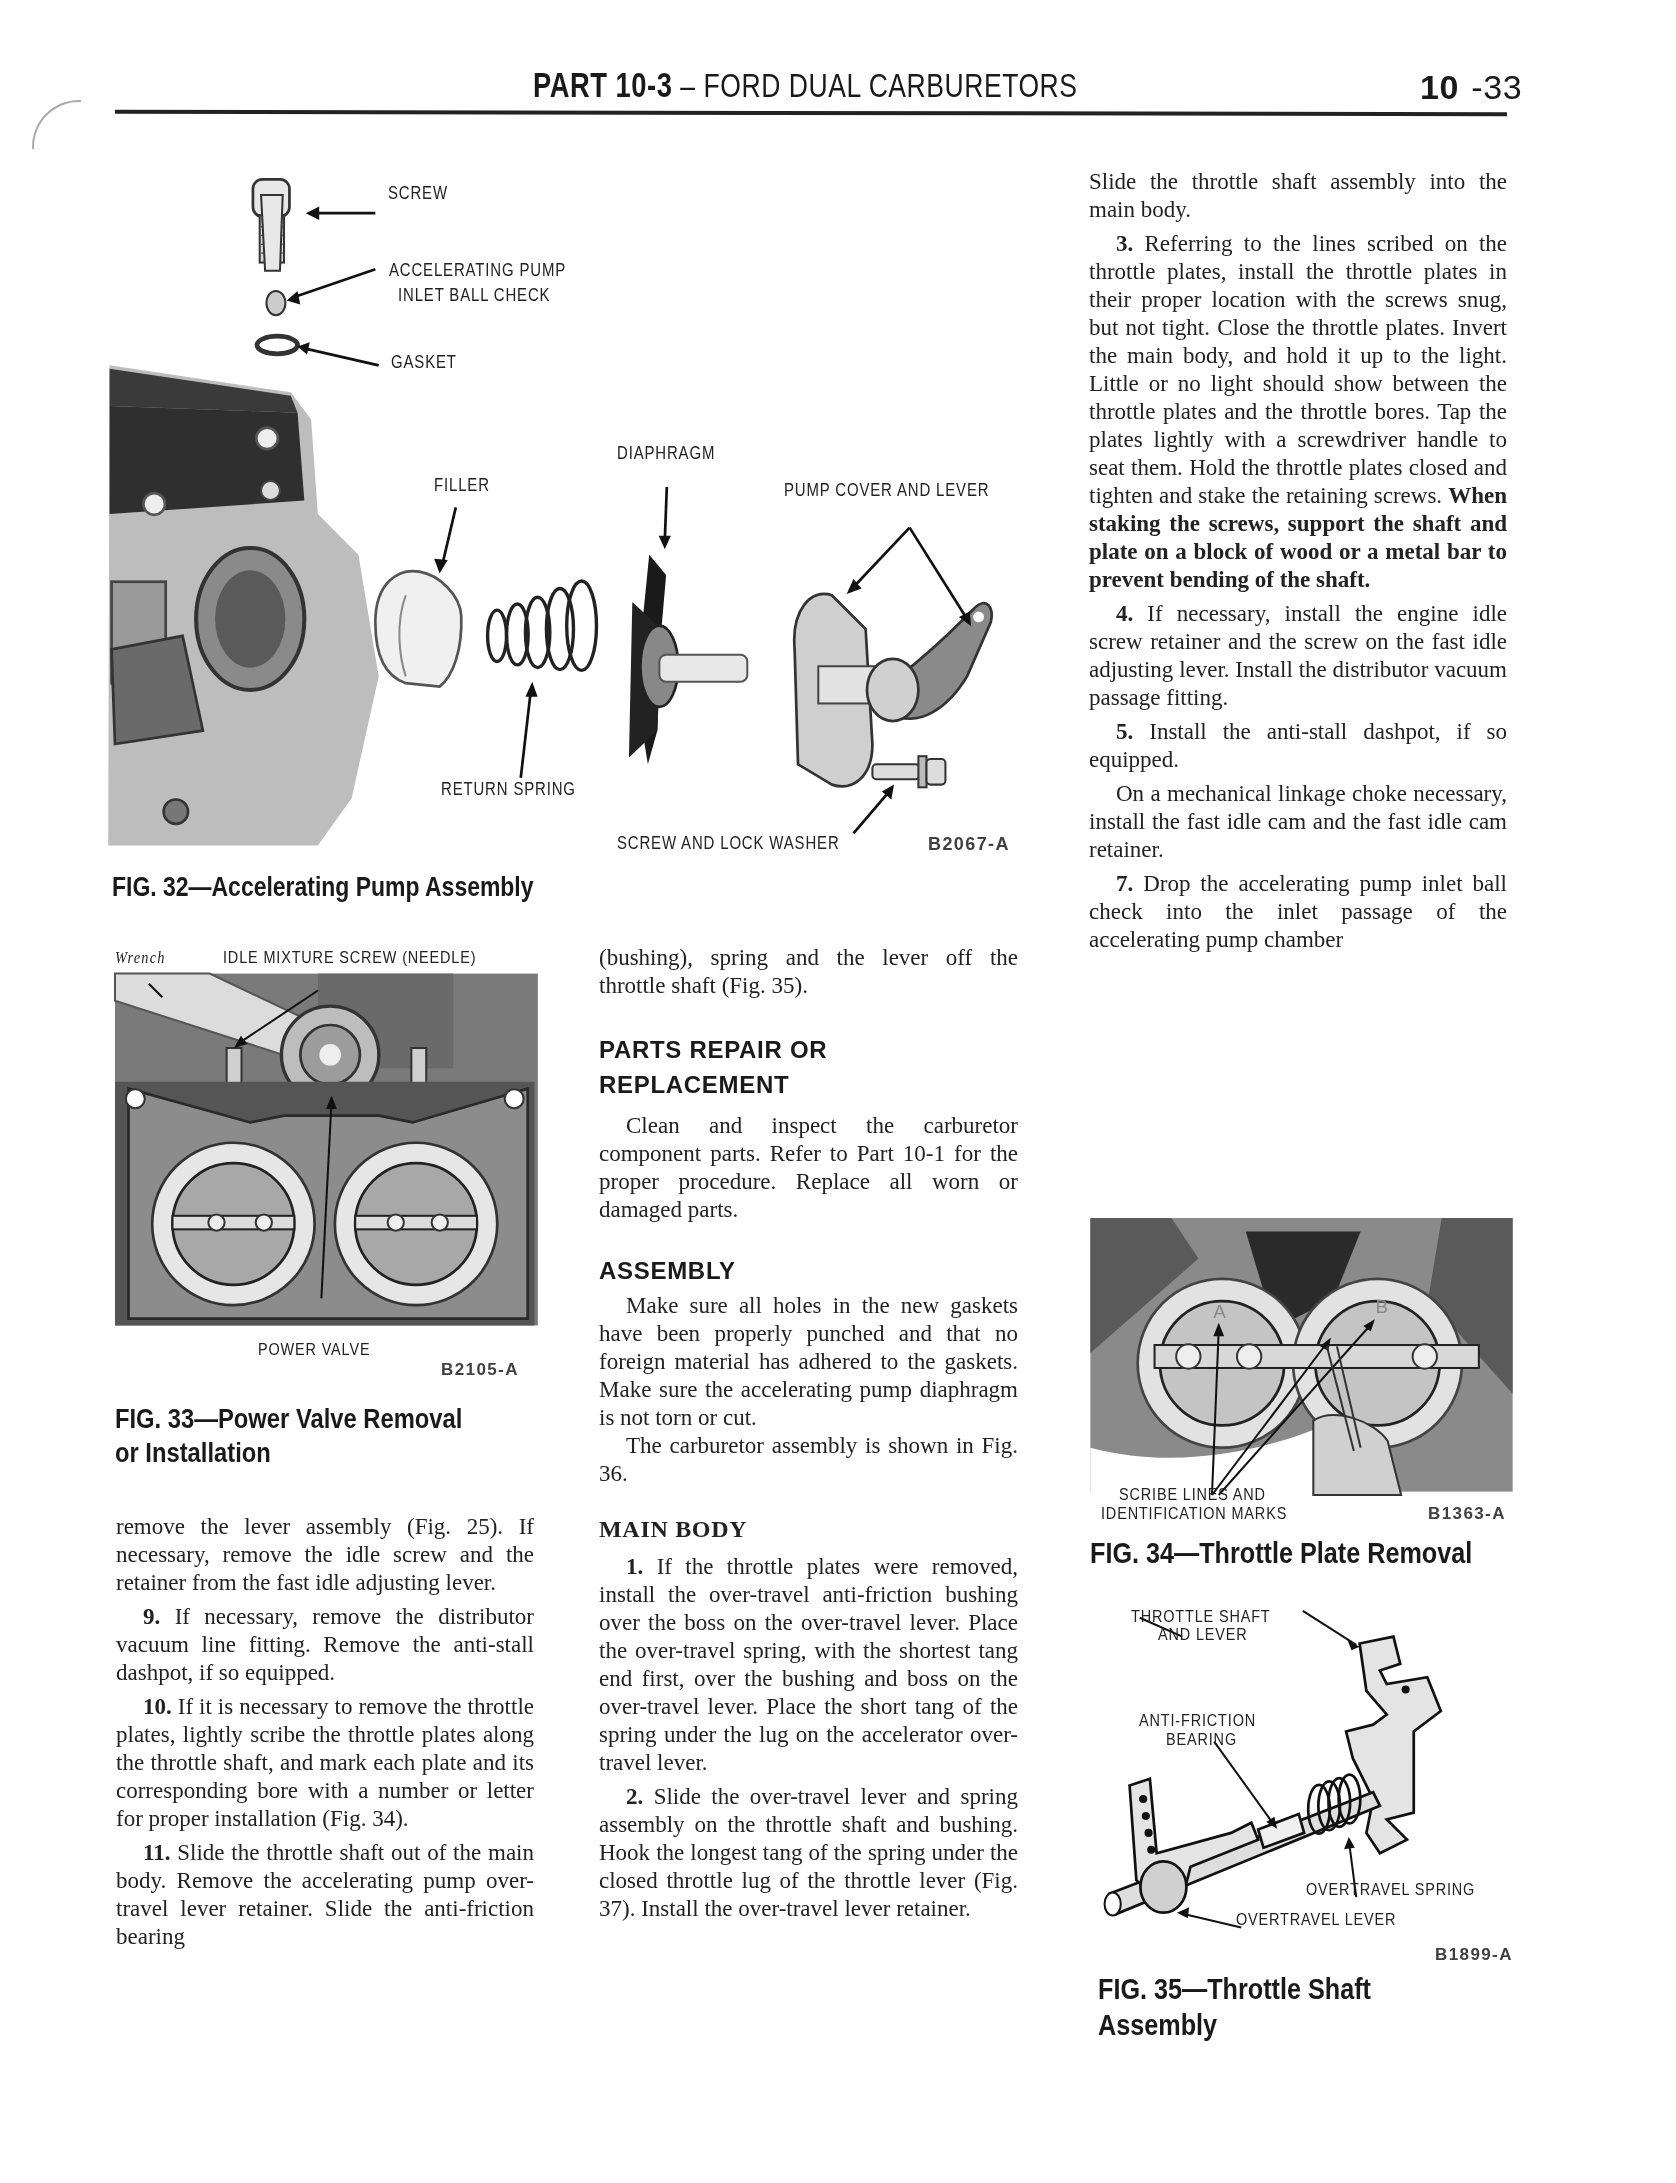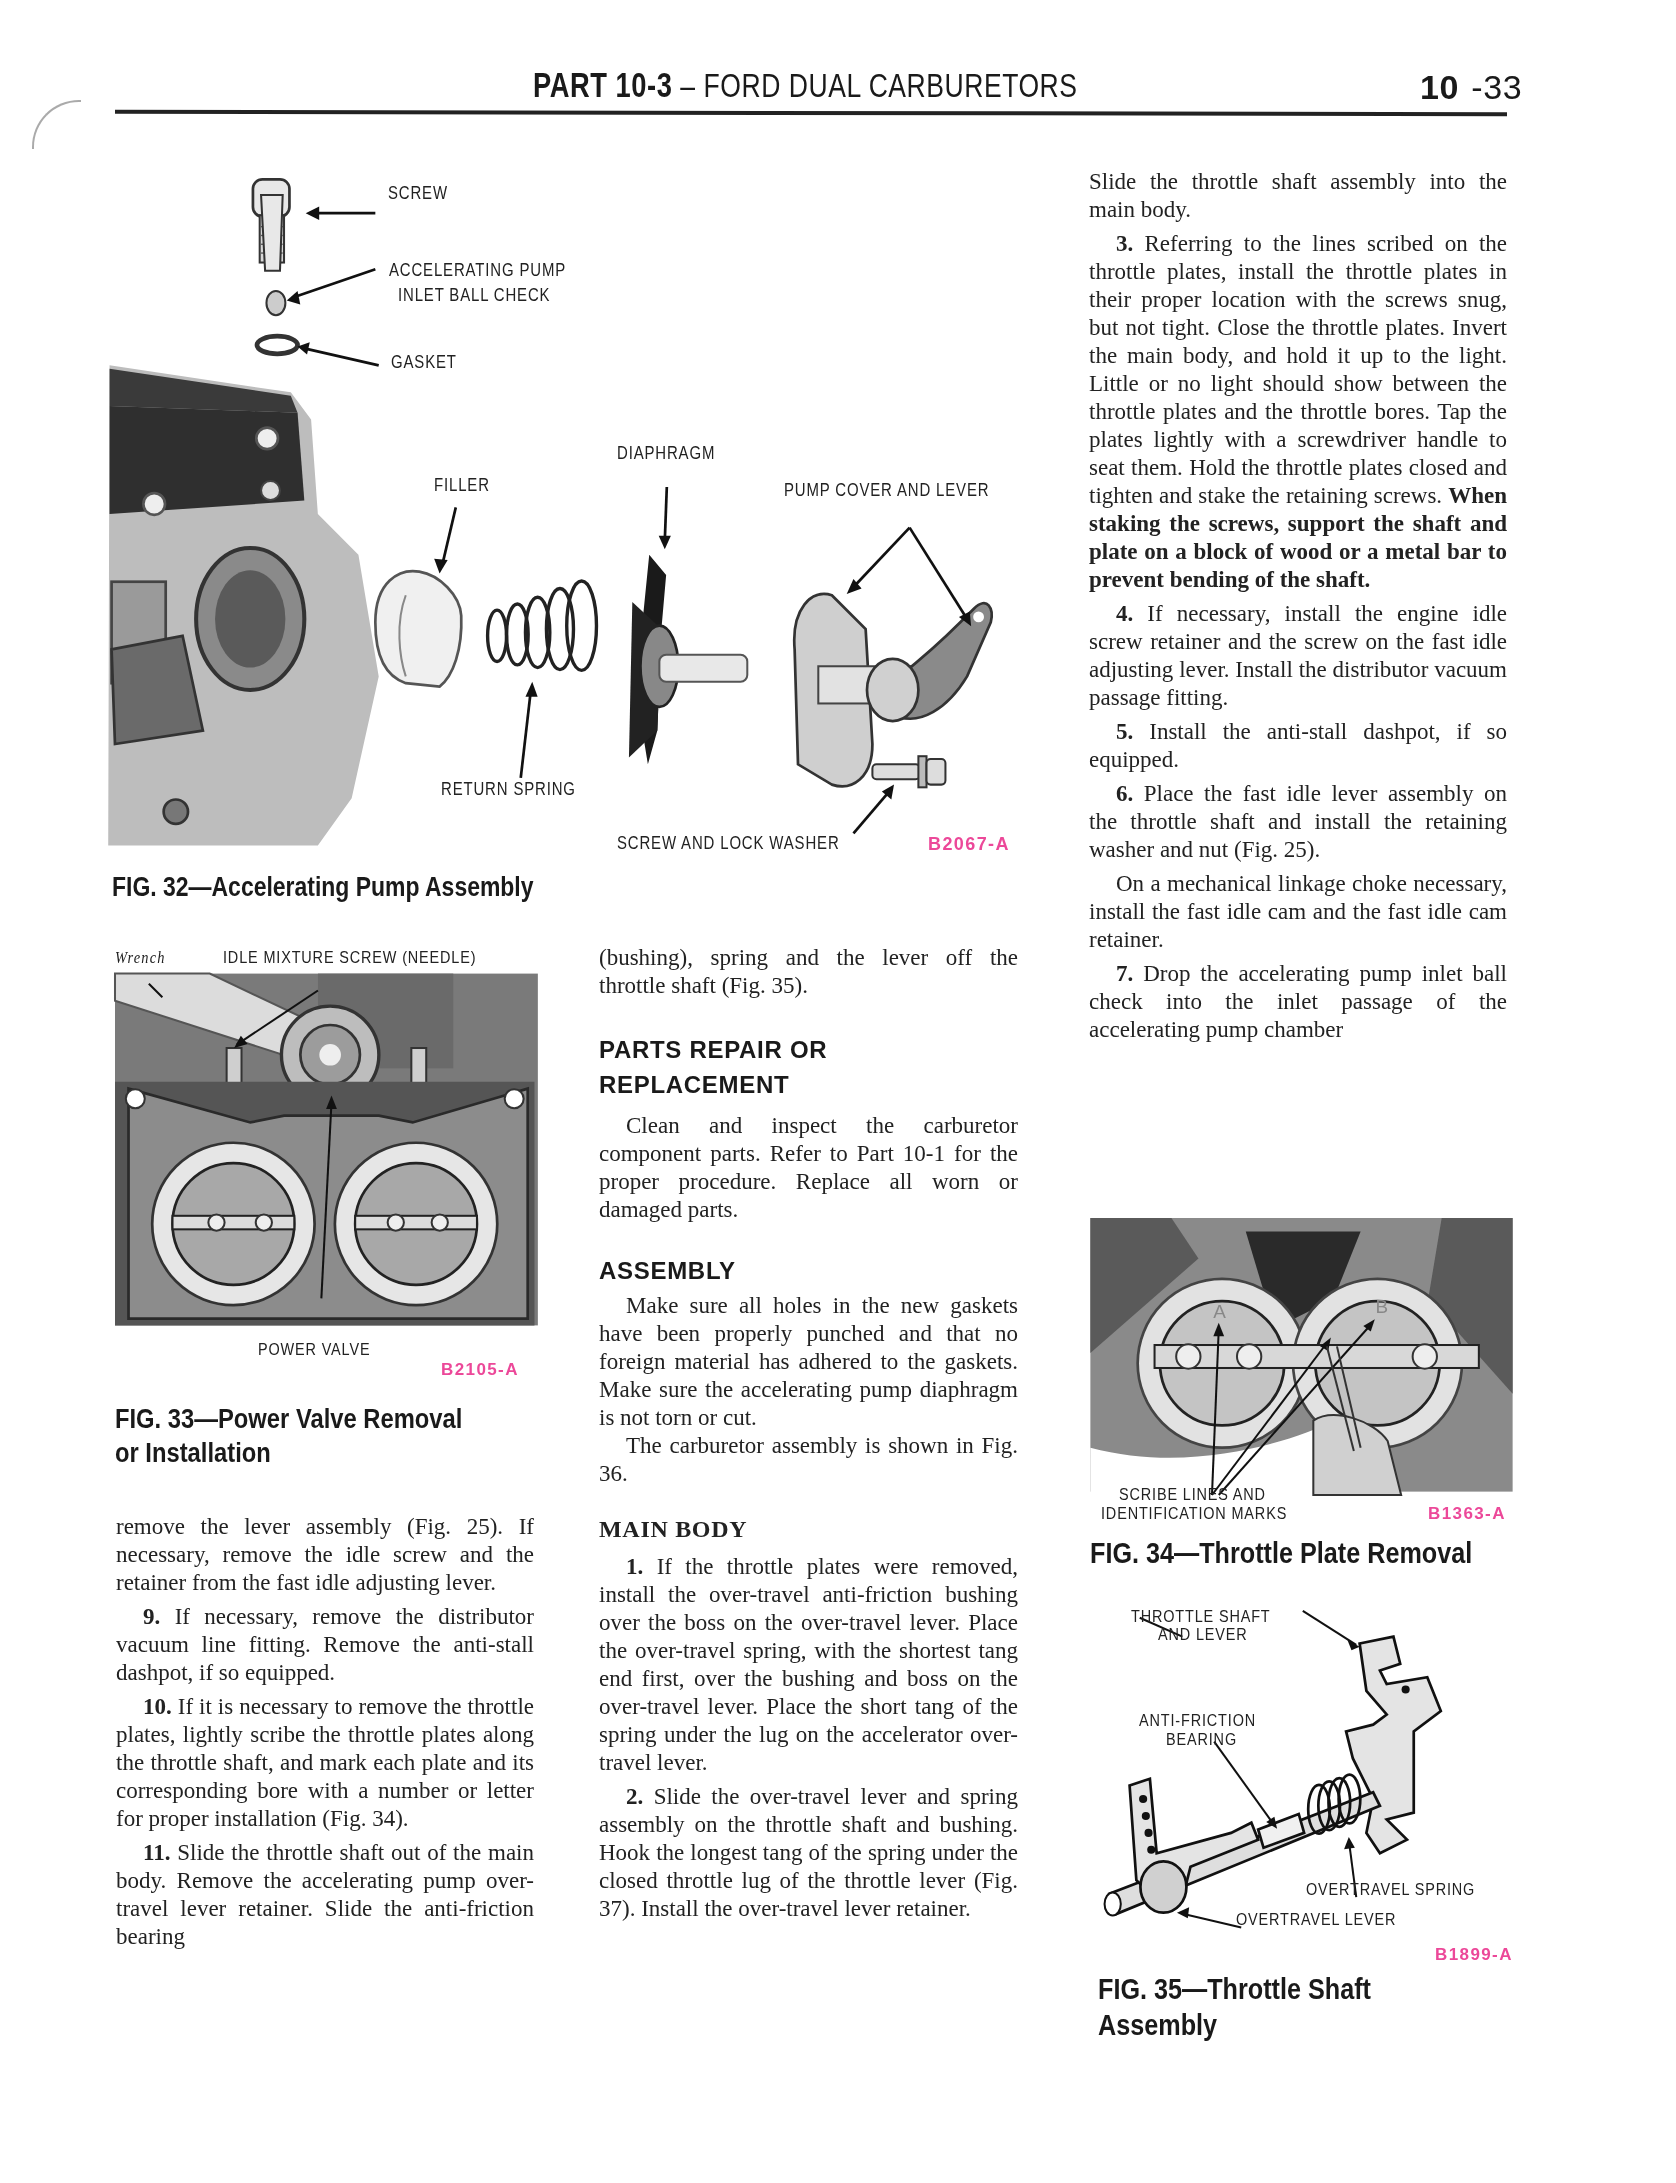--- a/index.html
+++ b/index.html
@@ -15,21 +15,21 @@
 
   .col { position:absolute; font-family:"Liberation Serif", serif; font-size:23px; line-height:28px; text-align:justify; color:#222; }
   .col p { margin:0 0 6px 0; text-indent:0; }
   .col p.ind { text-indent:27px; }
   .col b.num { font-weight:bold; }
   .col .bold { font-weight:bold; }
   .h-sans { font-family:"Liberation Sans", sans-serif; font-weight:bold; font-size:24px; line-height:35px; letter-spacing:0.7px; margin:0 0 9.5px 0; color:#1a1a1a; }
   .h-serif { font-family:"Liberation Serif", serif; font-weight:bold; font-size:24px; letter-spacing:0.7px; margin:0 0 8px 0; line-height:31px; }
 
   .lbl { position:absolute; font-family:"Liberation Sans", sans-serif; font-size:17.6px; letter-spacing:1px; color:#222; white-space:nowrap; transform:scaleX(0.85); transform-origin:left top; }
-  .code { position:absolute; font-family:"Liberation Sans", sans-serif; font-weight:bold; font-size:18px; letter-spacing:1.4px; color:#ec4899; white-space:nowrap; }
+  .code { position:absolute; font-family:"Liberation Sans", sans-serif; font-weight:bold; font-size:18px; letter-spacing:1.4px; color:#404040; white-space:nowrap; }
   .cap { position:absolute; font-family:"Liberation Sans", sans-serif; font-weight:bold; font-size:28px; color:#1a1a1a; white-space:nowrap; transform:scaleX(0.82); transform-origin:left top; line-height:35px; }
   .cap2 { position:absolute; font-family:"Liberation Sans", sans-serif; font-weight:bold; font-size:27px; color:#1a1a1a; line-height:34px; transform:scaleX(0.88); transform-origin:left top; white-space:nowrap; }
   svg { position:absolute; overflow:visible; }
 </style>
 </head>
 <body>
 
 <div class="abs corner-mark"></div>
 <div class="abs hdr hdr-title">
   <span>PART 10-3</span><span class="sub"> – </span><span class="sub">FORD DUAL CARBURETORS</span>
@@ -194,21 +194,20 @@
   <div class="h-serif">MAIN BODY</div>
   <p class="ind"><b class="num">1.</b><span> If the throttle plates were removed, install the over-travel anti-friction bushing over the boss on the over-travel lever. Place the over-travel spring, with the shortest tang end first, over the bushing and boss on the over-travel lever. Place the short tang of the spring under the lug on the accelerator over-travel lever.</span></p>
   <p class="ind"><b class="num">2.</b><span> Slide the over-travel lever and spring assembly on the throttle shaft and bushing. Hook the longest tang of the spring under the closed throttle lug of the throttle lever (Fig. 37). Install the over-travel lever retainer.</span></p>
 </div>
 
 <div class="col" style="left:1089px;top:168px;width:418px;">
   <p>Slide the throttle shaft assembly into the main body.</p>
   <p class="ind"><b class="num">3.</b><span> Referring to the lines scribed on the throttle plates, install the throttle plates in their proper location with the screws snug, but not tight. Close the throttle plates. Invert the main body, and hold it up to the light. Little or no light should show between the throttle plates and the throttle bores. Tap the plates lightly with a screwdriver handle to seat them. Hold the throttle plates closed and tighten and stake the retaining screws. </span><span class="bold">When staking the screws, support the shaft and plate on a block of wood or a metal bar to prevent bending of the shaft.</span></p>
   <p class="ind"><b class="num">4.</b><span> If necessary, install the engine idle screw retainer and the screw on the fast idle adjusting lever. Install the distributor vacuum passage fitting.</span></p>
   <p class="ind"><b class="num">5.</b><span> Install the anti-stall dashpot, if so equipped.</span></p>
-  <p class="ind"><b class="num">6.</b><span> Place the fast idle lever assembly on the throttle shaft and install the retaining washer and nut (Fig. 25).</span></p>
   <p class="ind">On a mechanical linkage choke necessary, install the fast idle cam and the fast idle cam retainer.</p>
   <p class="ind"><b class="num">7.</b><span> Drop the accelerating pump inlet ball check into the inlet passage of the accelerating pump chamber</span></p>
 </div>
 
 <div class="abs" style="left:0;top:0;width:1555px;height:1596px;">
   <svg width="423" height="277" viewBox="0 0 625 410" style="left:1090px;top:1218px;">
     <rect x="0" y="0" width="625" height="405" fill="#8a8a8a"></rect>
     <polygon points="0,0 120,0 160,60 0,200" fill="#5a5a5a"></polygon>
     <polygon points="520,0 625,0 625,260 500,120" fill="#5a5a5a"></polygon>
     <path d="M230,20 L400,20 L360,120 L300,150 L260,120 Z" fill="#2a2a2a"></path>

